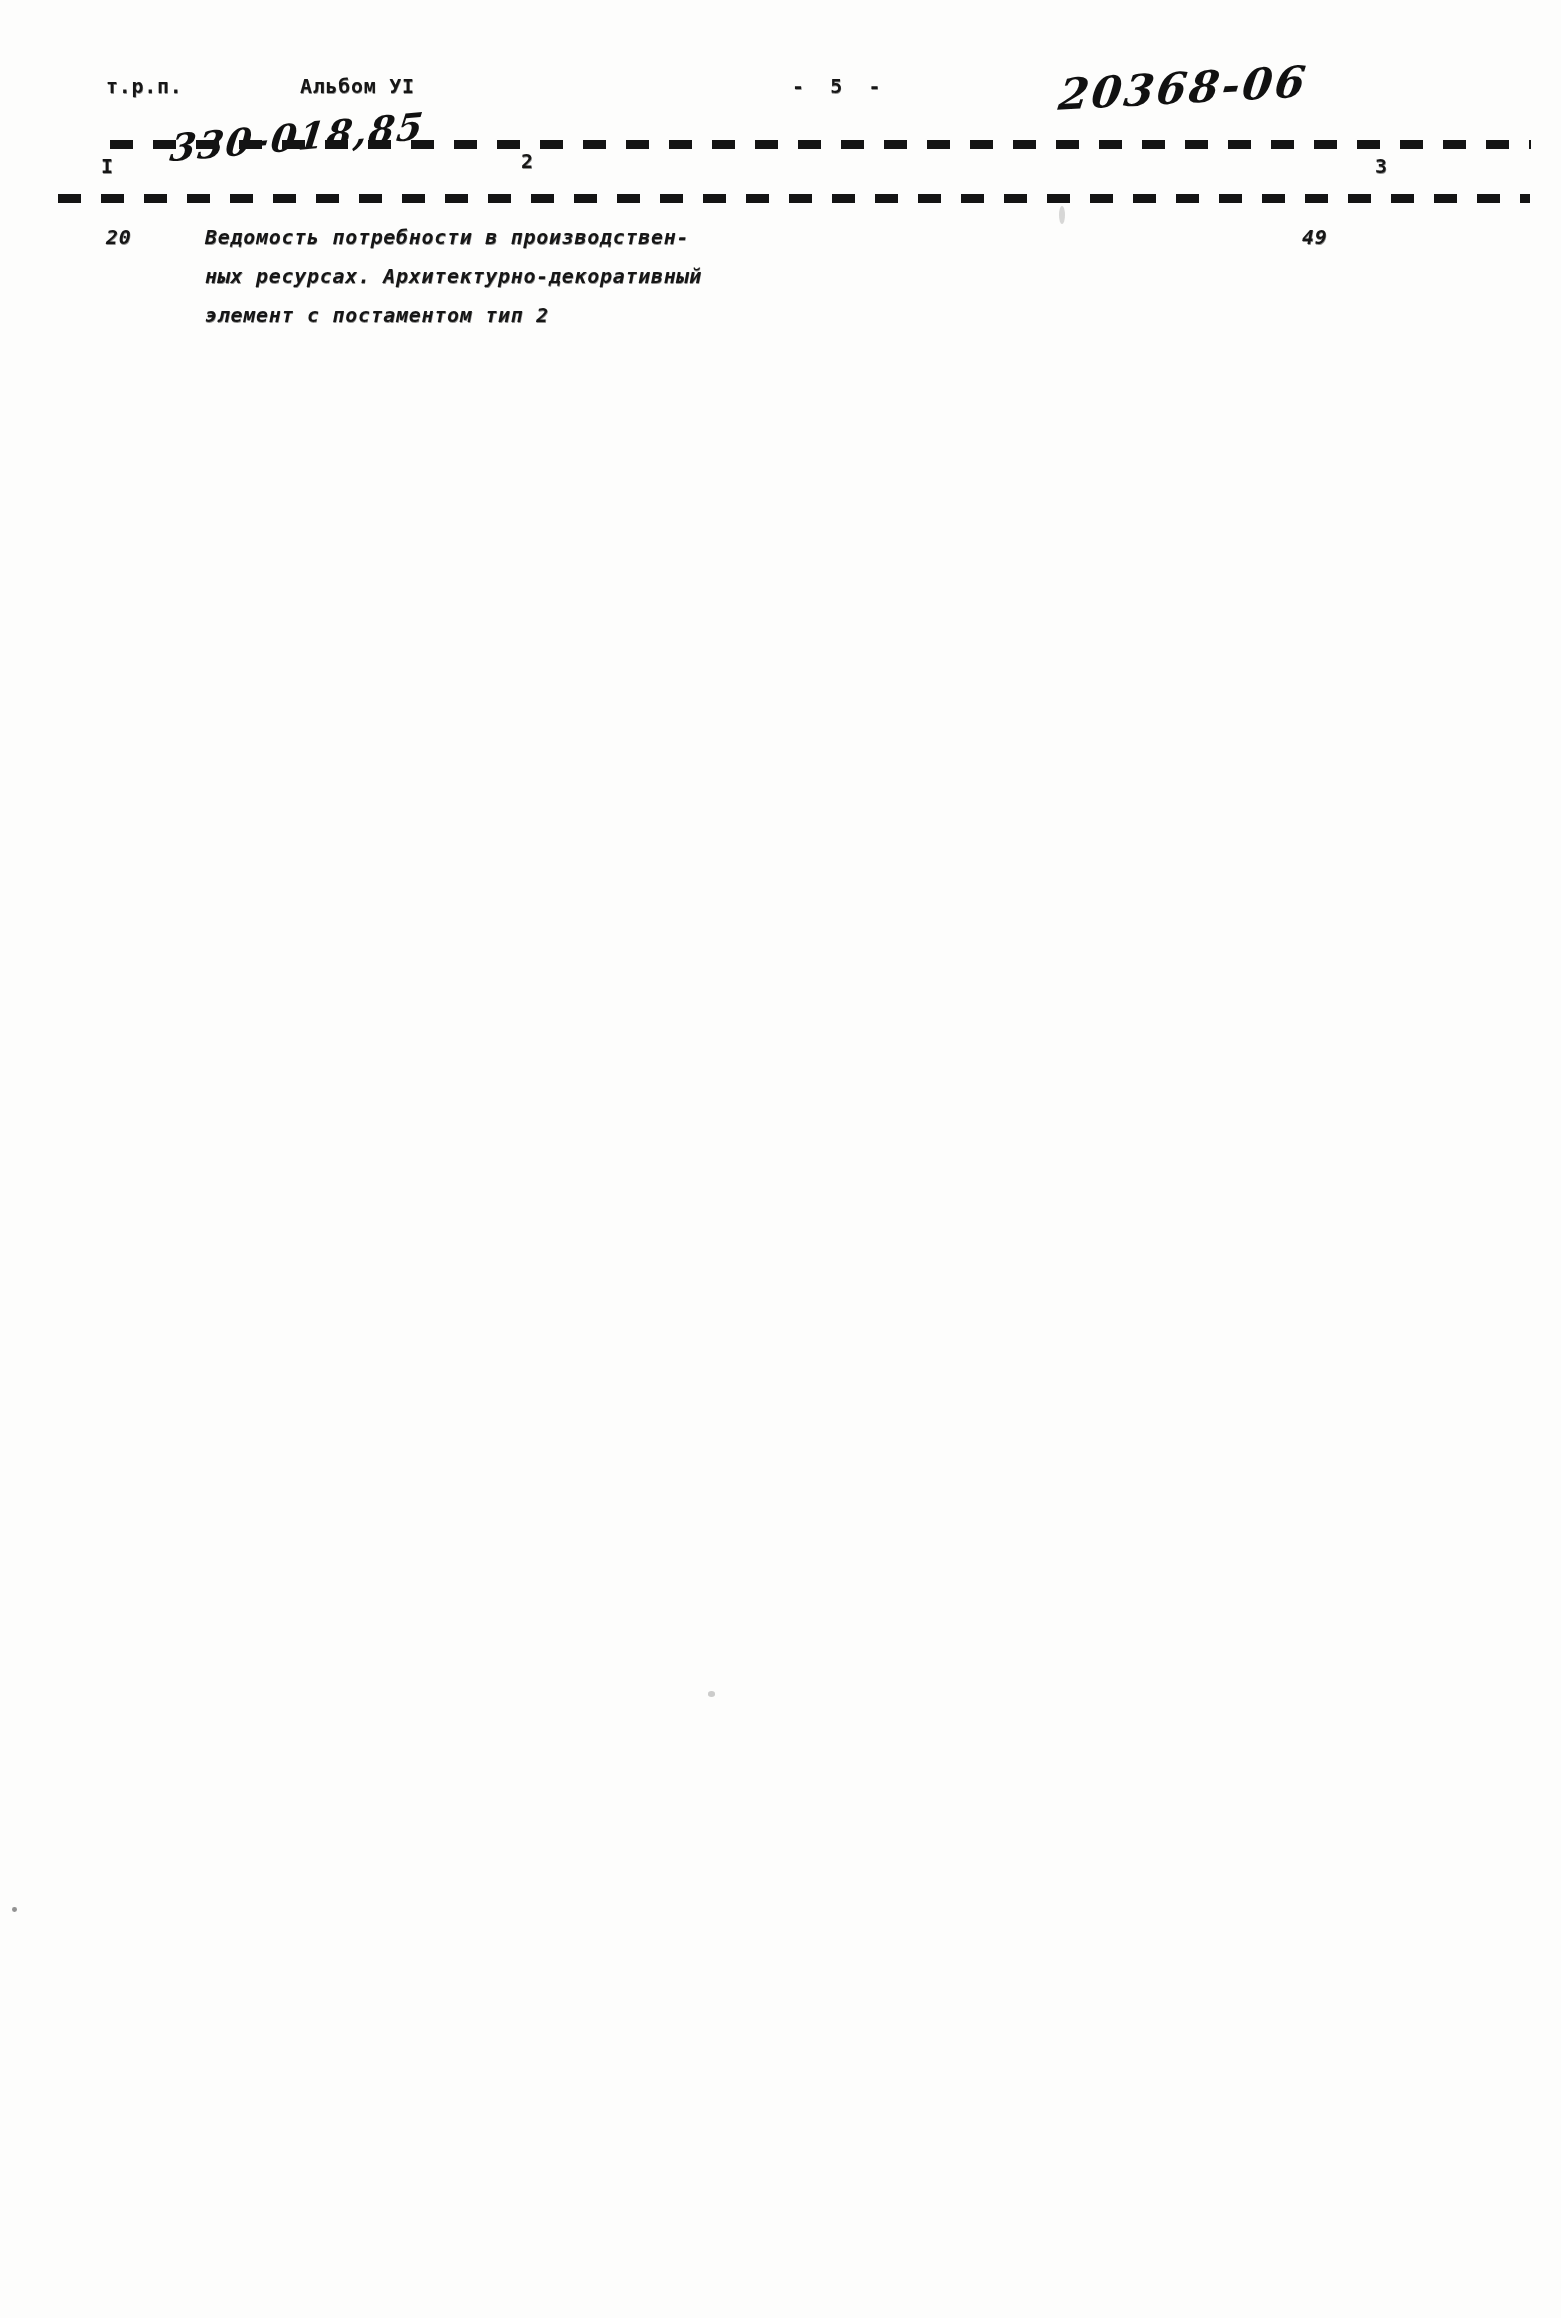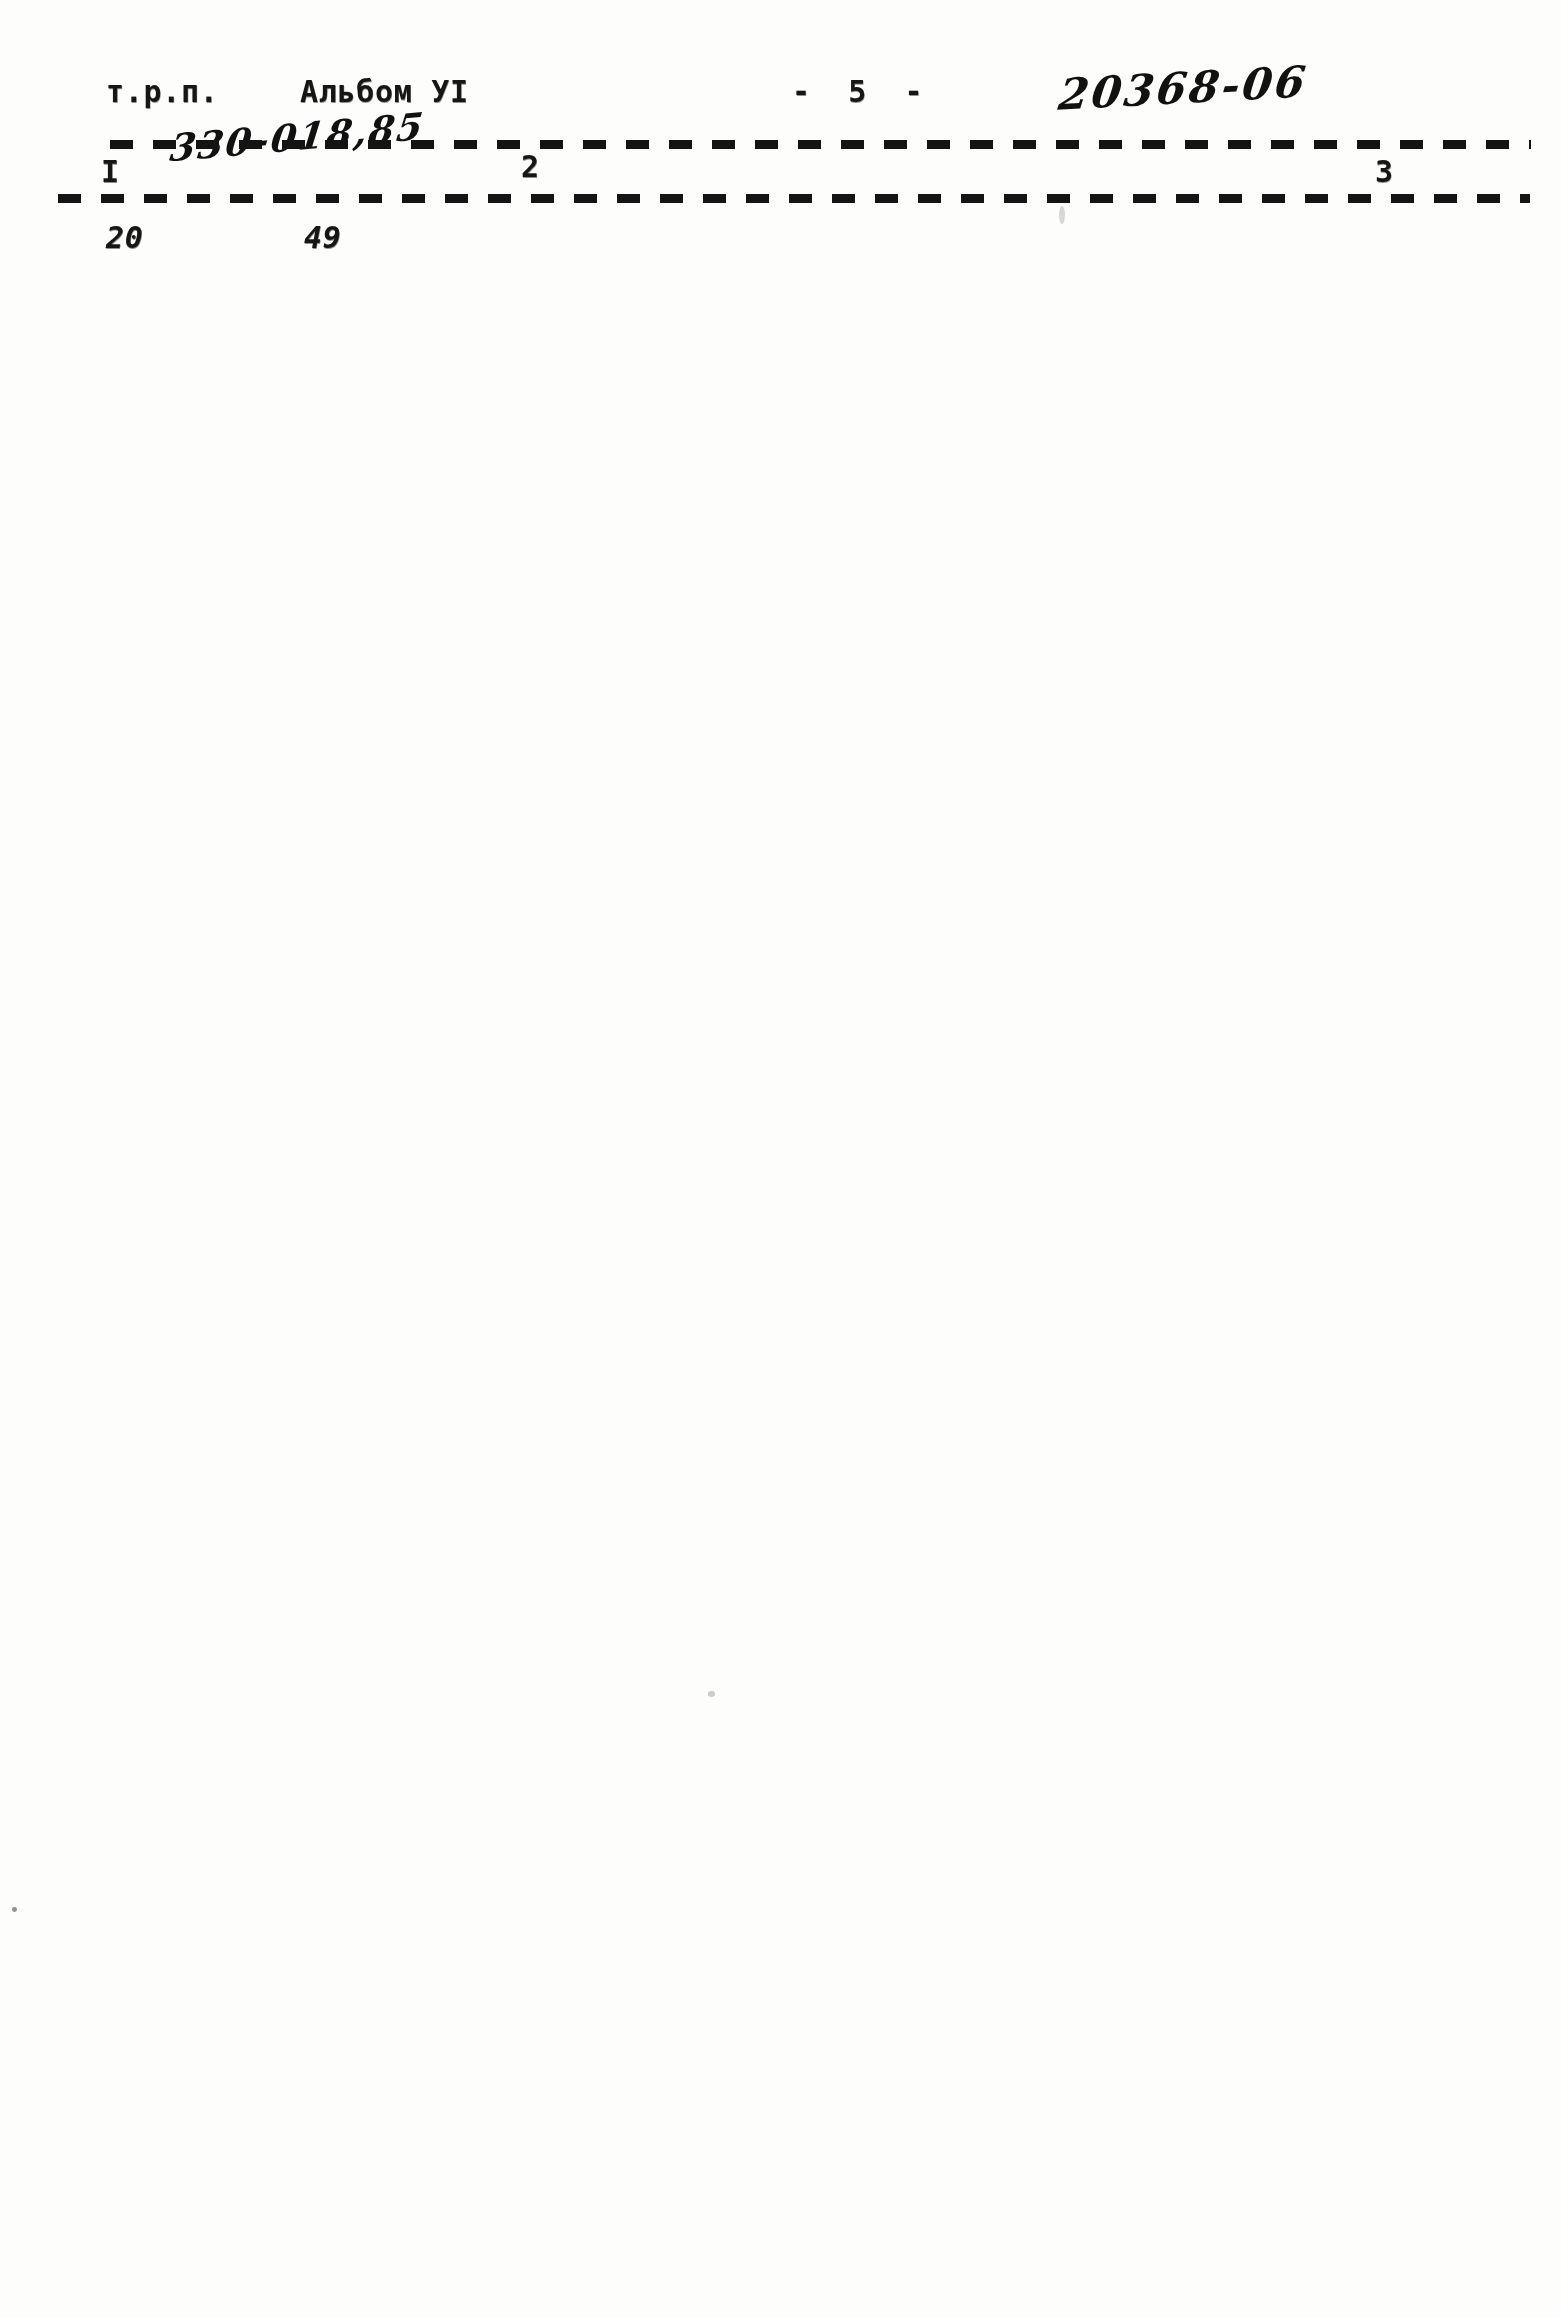--- a/index.html
+++ b/index.html
@@ -8,21 +8,21 @@
     background:#fdfdfc;
     font-family:"DejaVu Sans Mono", monospace;
     color:#161616;
     overflow:hidden;
     position:relative;
   }
   .page{position:relative;width:1562px;height:2319px;}
   .typed{
     font-family:"DejaVu Sans Mono", monospace;
     font-weight:bold;
-    font-size:30px;
+    font-size:20px;
     letter-spacing:0.7px;
     color:#161616;
     text-shadow:0.4px 0.5px 0 rgba(10,10,10,0.45);
     white-space:pre;
   }
   .hand{
     font-family:"DejaVu Serif", serif;
     font-style:italic;
     font-weight:bold;
     color:#111;
@@ -93,20 +93,23 @@
     <div class="rule rule-top"></div>
     <span class="abs typed colhead-1">I</span>
     <span class="abs typed colhead-2">2</span>
     <span class="abs typed colhead-3">3</span>
     <div class="rule rule-bottom"></div>
   </div>
 
   <div class="toc">
   <div class="row">
     <div class="cell num typed">20</div>
+    <div class="cell text typed">Ведомость потребности в производствен-
+ных ресурсах. Архитектурно-декоративный
+элемент с постаментом тип 2</div>
     <div class="cell page typed">49</div>
   </div>
 
 </div>
 
   <div class="speck s1"></div>
   <div class="speck s2"></div>
   <div class="speck s3"></div>
 
 </div>

